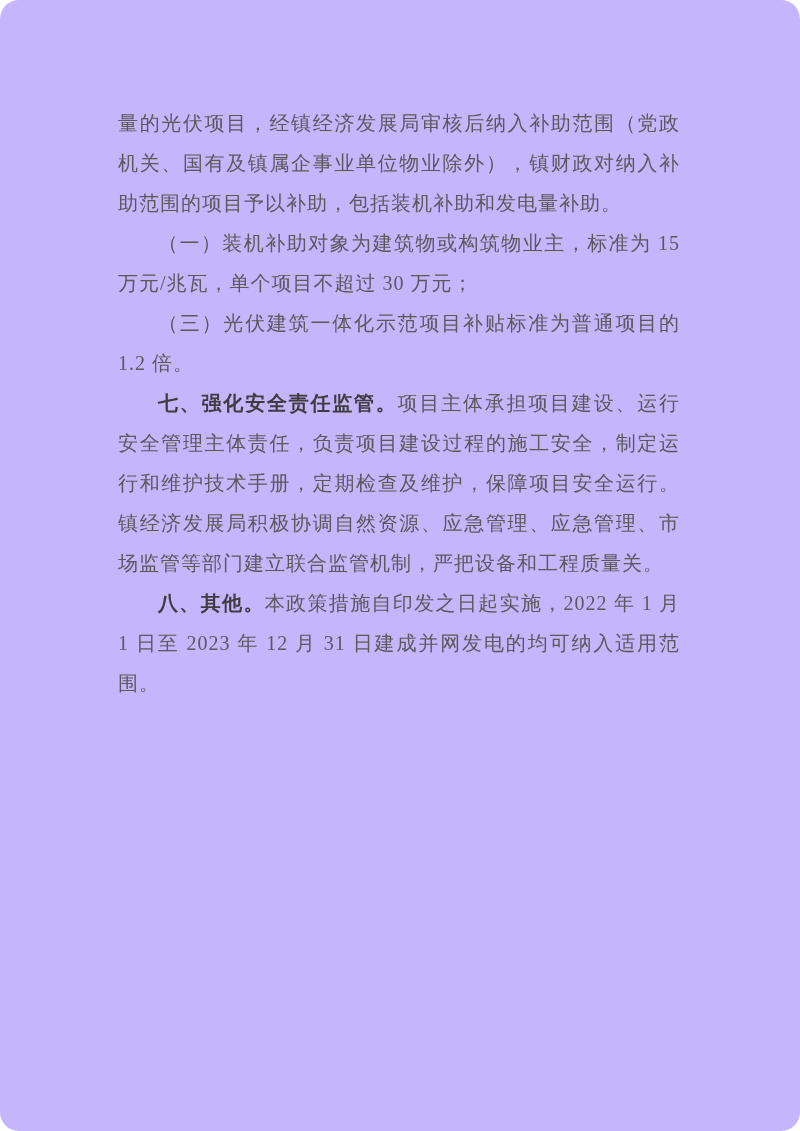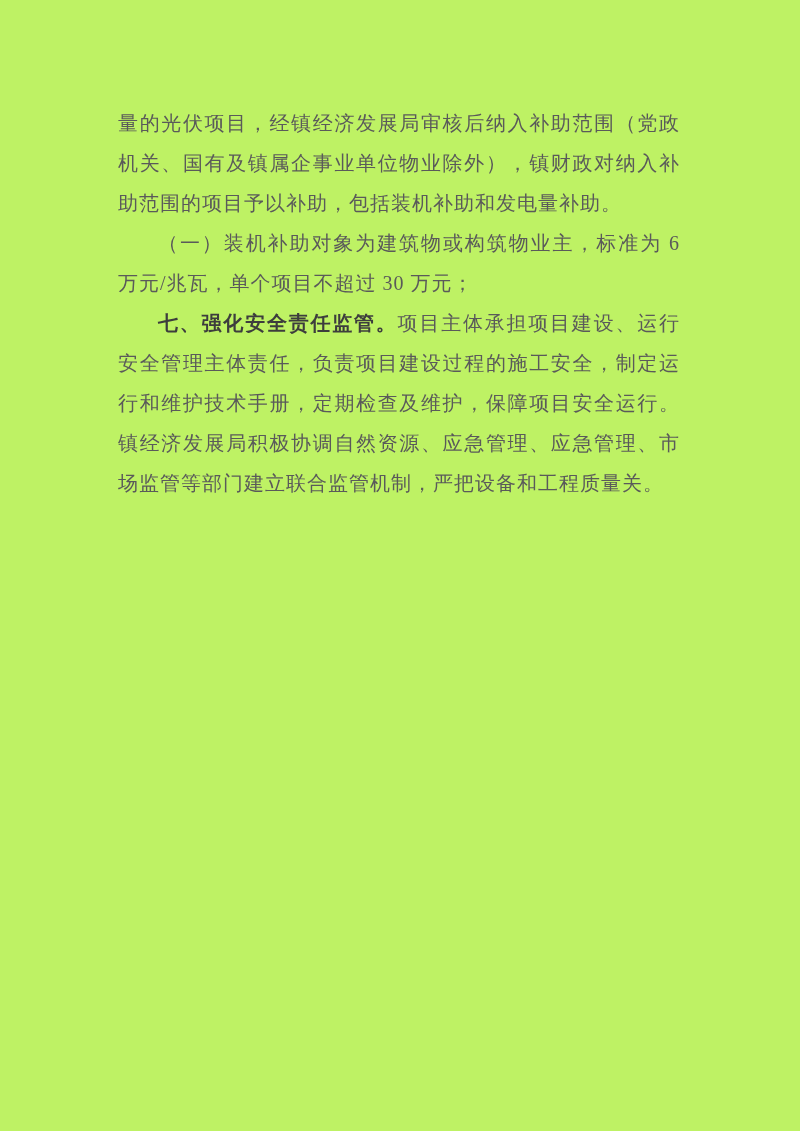--- a/index.html
+++ b/index.html
@@ -13,21 +13,22 @@
     position: relative;
     overflow: hidden;
     font-family: "Liberation Serif", "DejaVu Serif", serif;
   }
   .page {
     position: absolute;
     left: 0;
     top: 0;
     width: 800px;
     height: 1131px;
-    background: #bef264;
+    background: #c4b5fd;
+    border-radius: 19px;
   }
   .doc-body {
     position: absolute;
     left: 118px;
     top: 103px;
     width: 562px;
   }
   .doc-body p {
     margin: 0;
     font-size: 20px;
@@ -47,21 +48,23 @@
   }
 </style>
 </head>
 <body>
 
 <div class="page">
   <div class="doc-body">
 
     <p><span>量的光伏项目，经镇经济发展局审核后纳入补助范围（党政机关、国有及镇属企事业单位物业除外），镇财政对纳入补助范围的项目予以补助，包括装机补助和发电量补助。</span></p>
 
-    <p class="indent"><span>（一）装机补助对象为建筑物或构筑物业主，标准为 6 万元/兆瓦，单个项目不超过 30 万元；</span></p>
+    <p class="indent"><span>（一）装机补助对象为建筑物或构筑物业主，标准为 15 万元/兆瓦，单个项目不超过 30 万元；</span></p>
 
 
+    <p class="indent"><span>（三）光伏建筑一体化示范项目补贴标准为普通项目的 1.2 倍。</span></p>
 
     <p class="indent"><b>七、强化安全责任监管。</b><span>项目主体承担项目建设、运行安全管理主体责任，负责项目建设过程的施工安全，制定运行和维护技术手册，定期检查及维护，保障项目安全运行。镇经济发展局积极协调自然资源、应急管理、应急管理、市场监管等部门建立联合监管机制，严把设备和工程质量关。</span></p>
 
+    <p class="indent"><b>八、其他。</b><span>本政策措施自印发之日起实施，2022 年 1 月 1 日至 2023 年 12 月 31 日建成并网发电的均可纳入适用范围。</span></p>
 
   </div>
 </div>
 
 </body></html>

